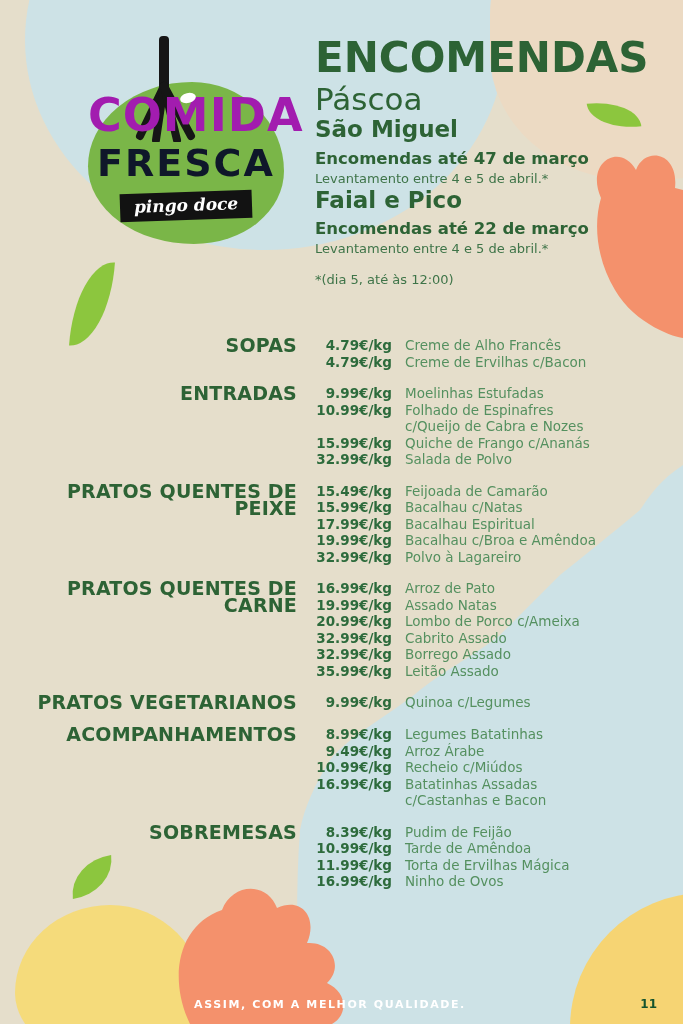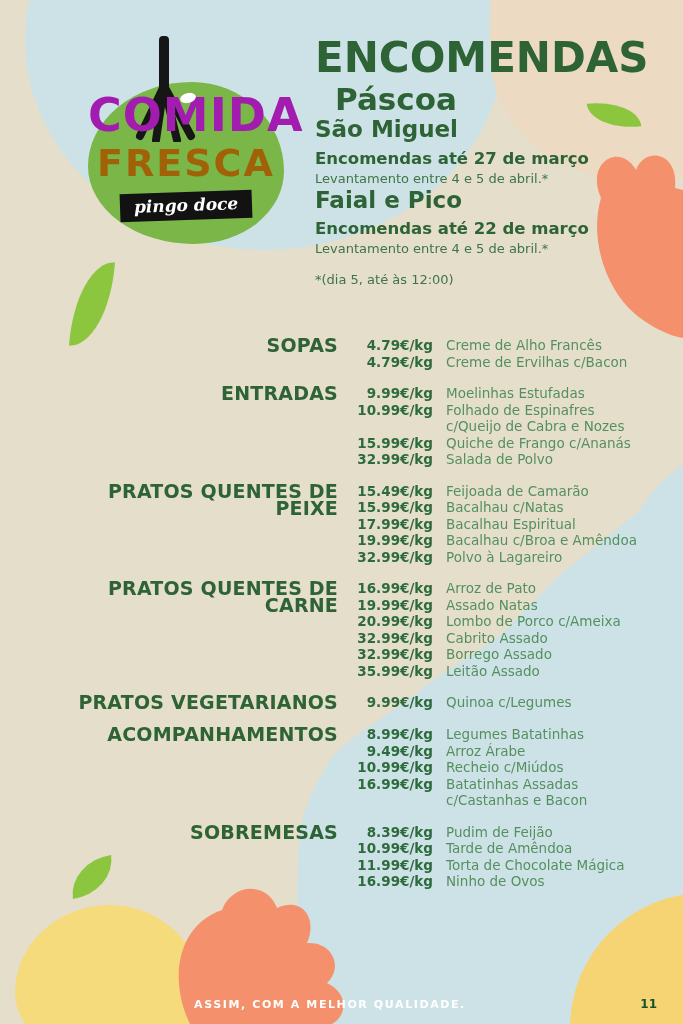--- a/index.html
+++ b/index.html
@@ -21,41 +21,41 @@
   .peach-right{left:565px;top:140px;width:118px;height:198px;}
   .orange-splat{left:160px;top:883px;width:192px;height:141px;}
 
   
   .logo{position:absolute;left:88px;top:36px;width:200px;height:212px;}
   .logo-blob{position:absolute;left:0;top:46px;width:196px;height:162px;background:#7ab648;
              border-radius:53% 47% 46% 54% / 52% 55% 45% 48%;}
   .fork{position:absolute;left:45px;top:0;width:70px;height:106px;}
   .logo-text{position:absolute;left:0;top:52px;width:196px;text-align:center;}
   .logo-line1{font-size:46px;font-weight:800;letter-spacing:1px;color:#a21caf;line-height:1.2;}
-  .logo-line2{font-size:38px;font-weight:800;letter-spacing:2px;color:#a16207;line-height:1.1;}
+  .logo-line2{font-size:38px;font-weight:800;letter-spacing:2px;color:#0f172a;line-height:1.1;}
   .logo-dot{position:absolute;left:92px;top:57px;width:16px;height:10px;background:#fff;
             border-radius:50%;transform:rotate(-14deg);}
   .logo-badge{display:inline-block;margin-top:7px;background:#121212;color:#fff;
               padding:3px 14px 5px;font-size:17px;font-style:italic;font-weight:700;
               font-family:"DejaVu Serif","Liberation Serif",serif;transform:rotate(-2deg);}
 
   
   .head-col{position:absolute;left:315px;top:36px;width:300px;color:#2d6335;}
   .title{font-size:42px;font-weight:800;letter-spacing:0px;line-height:1.05;color:#2d6335;}
-  .subtitle{font-size:31px;font-weight:700;line-height:1.1;margin-top:2px;margin-left:20px;}
+  .subtitle{font-size:31px;font-weight:400;line-height:1.1;margin-top:2px;}
   .loc-name{font-size:23px;font-weight:800;line-height:1.15;}
   .loc-deadline{font-size:16.5px;font-weight:700;margin-top:7px;line-height:1.15;}
   .loc-pickup{font-size:13px;font-weight:400;margin-top:3px;color:#3e7448;line-height:1.15;}
   .note{font-size:13px;margin-top:15px;color:#3e7448;}
 
   
   .menu{position:absolute;left:0;top:337px;width:683px;}
   .menu-section{display:flex;align-items:flex-start;margin-bottom:15px;}
   .sec-label{width:297px;flex:0 0 297px;text-align:right;font-size:19px;font-weight:800;
-             color:#2d6335;letter-spacing:.2px;line-height:17px;padding-top:0px;padding-left:41px;}
+             color:#2d6335;letter-spacing:.2px;line-height:17px;padding-top:0px;}
   .sec-rows{margin-left:0;}
   .menu-row{display:flex;align-items:flex-start;}
   .price{width:95px;flex:0 0 95px;text-align:right;font-size:13.5px;font-weight:700;
          color:#2d6b3c;line-height:16.5px;}
   .iname{margin-left:13px;font-size:13.5px;color:#54905f;line-height:16.5px;white-space:pre-line;}
 
   
   .tagline{position:absolute;left:0;top:998px;width:660px;text-align:center;color:#ffffff;
            font-size:11px;font-weight:700;letter-spacing:1.6px;}
   .pagenum{position:absolute;right:26px;top:997px;color:#14532d;font-size:12px;font-weight:700;}
@@ -103,21 +103,21 @@
     </div>
     <div class="logo-dot"></div>
   </div>
 
   <div class="head-col">
     <div class="title">ENCOMENDAS</div>
     <div class="subtitle">Páscoa</div>
 
     <div>
       <div class="loc-name">São Miguel</div>
-      <div class="loc-deadline">Encomendas até 27 de março</div>
+      <div class="loc-deadline">Encomendas até 47 de março</div>
       <div class="loc-pickup">Levantamento entre 4 e 5 de abril.*</div>
     </div>
 
     <div>
       <div class="loc-name">Faial e Pico</div>
       <div class="loc-deadline">Encomendas até 22 de março</div>
       <div class="loc-pickup">Levantamento entre 4 e 5 de abril.*</div>
     </div>
 
     <div class="note">*(dia 5, até às 12:00)</div>
@@ -250,21 +250,21 @@
           <div class="menu-row">
             <span class="price">8.39€/kg</span>
             <span class="iname">Pudim de Feijão</span>
           </div>
           <div class="menu-row">
             <span class="price">10.99€/kg</span>
             <span class="iname">Tarde de Amêndoa</span>
           </div>
           <div class="menu-row">
             <span class="price">11.99€/kg</span>
-            <span class="iname">Torta de Chocolate Mágica</span>
+            <span class="iname">Torta de Ervilhas Mágica</span>
           </div>
           <div class="menu-row">
             <span class="price">16.99€/kg</span>
             <span class="iname">Ninho de Ovos</span>
           </div>
         </div>
       </div>
     </div>
 
   <div class="tagline">ASSIM, COM A MELHOR QUALIDADE.</div>

